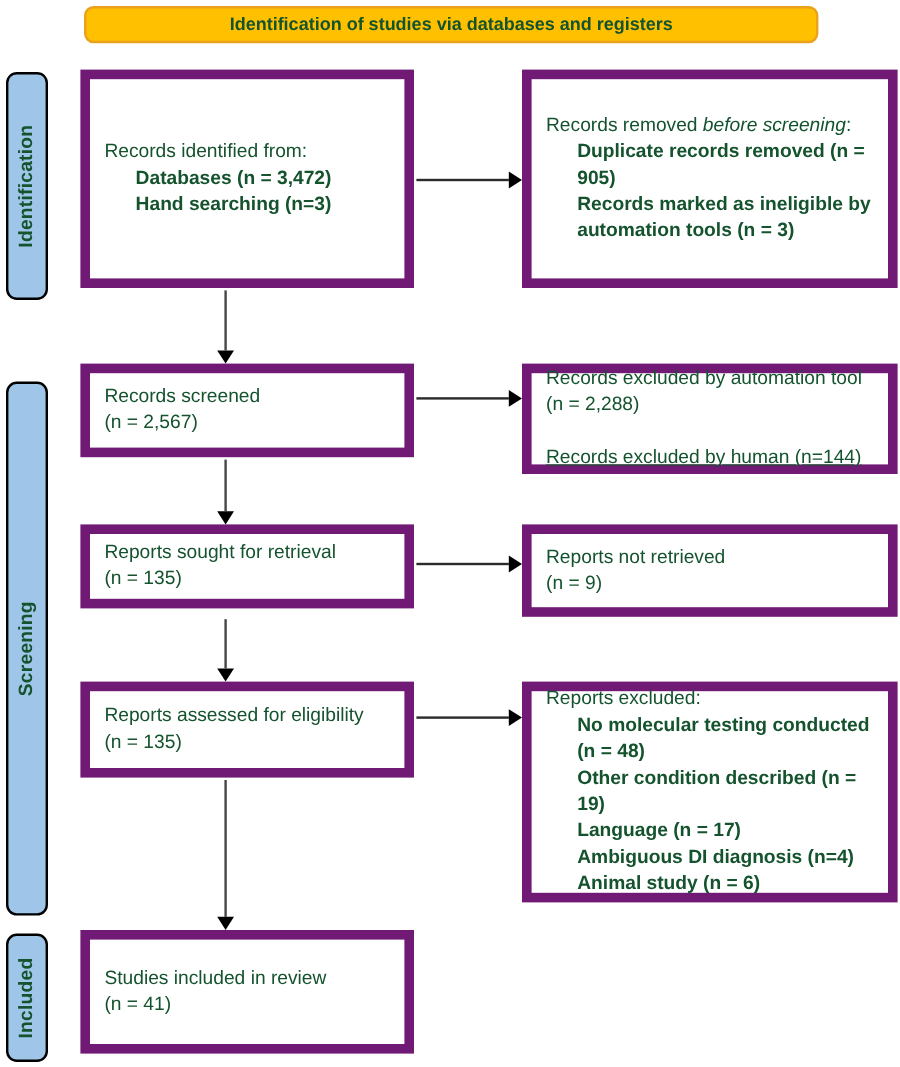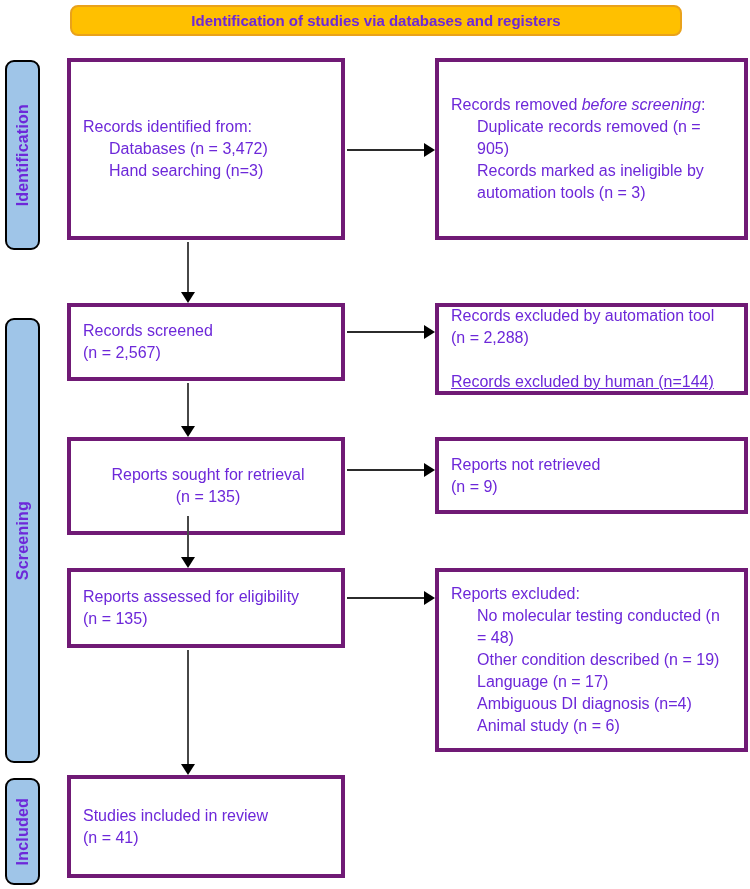--- a/index.html
+++ b/index.html
@@ -2,21 +2,21 @@
 <html><head>
 <meta charset="utf-8">
 <style>
   html, body { margin: 0; padding: 0; background: #ffffff; }
   .canvas {
     position: relative;
     width: 750px;
     height: 889px;
     background: #ffffff;
     font-family: "Liberation Sans", sans-serif;
-    color: #6d28d9;
+    color: #14532d;
     overflow: hidden;
   }
 
   
   .banner {
     position: absolute;
     left: 70px; top: 5px;
     width: 612px; height: 31px;
     background: #FFC000;
     border: 2px solid #E9A21B;
@@ -45,35 +45,35 @@
     font-weight: bold;
     font-size: 16px;
     letter-spacing: 0.2px;
     white-space: nowrap;
   }
 
   
   .box {
     position: absolute;
     background: #ffffff;
-    border: 4px solid #701a75;
+    border: 8px solid #701a75;
     box-sizing: border-box;
     display: flex; flex-direction: column; justify-content: center;
     font-size: 16px;
     line-height: 22px;
   }
   .box.left  { padding: 4px 8px 4px 12px; }
   .box.right { padding: 4px 13px 4px 12px; }
-  .indent { padding-left: 26px; }
+  .indent { padding-left: 26px; font-weight: bold; }
   .italic { font-style: italic; }
   .gap { margin-top: 22px; text-decoration: underline; }
 
   #box-records-identified   { left: 67px;  top: 58px;  width: 278px; height: 182px; }
   #box-records-screened     { left: 67px;  top: 303px; width: 278px; height: 78px;  }
-  #box-reports-sought       { left: 67px;  top: 437px; width: 278px; height: 98px; align-items: center;  }
+  #box-reports-sought       { left: 67px;  top: 437px; width: 278px; height: 70px;  }
   #box-reports-assessed     { left: 67px;  top: 568px; width: 278px; height: 80px;  }
   #box-studies-included     { left: 67px;  top: 775px; width: 278px; height: 103px; }
 
   #box-records-removed      { left: 435px; top: 58px;  width: 313px; height: 182px; }
   #box-records-excluded     { left: 435px; top: 303px; width: 313px; height: 92px;  }
   #box-reports-not-retrieved{ left: 435px; top: 437px; width: 313px; height: 77px; justify-content: center;  }
   #box-reports-excluded     { left: 435px; top: 568px; width: 313px; height: 184px; }
 
   
   .arrow-v {

